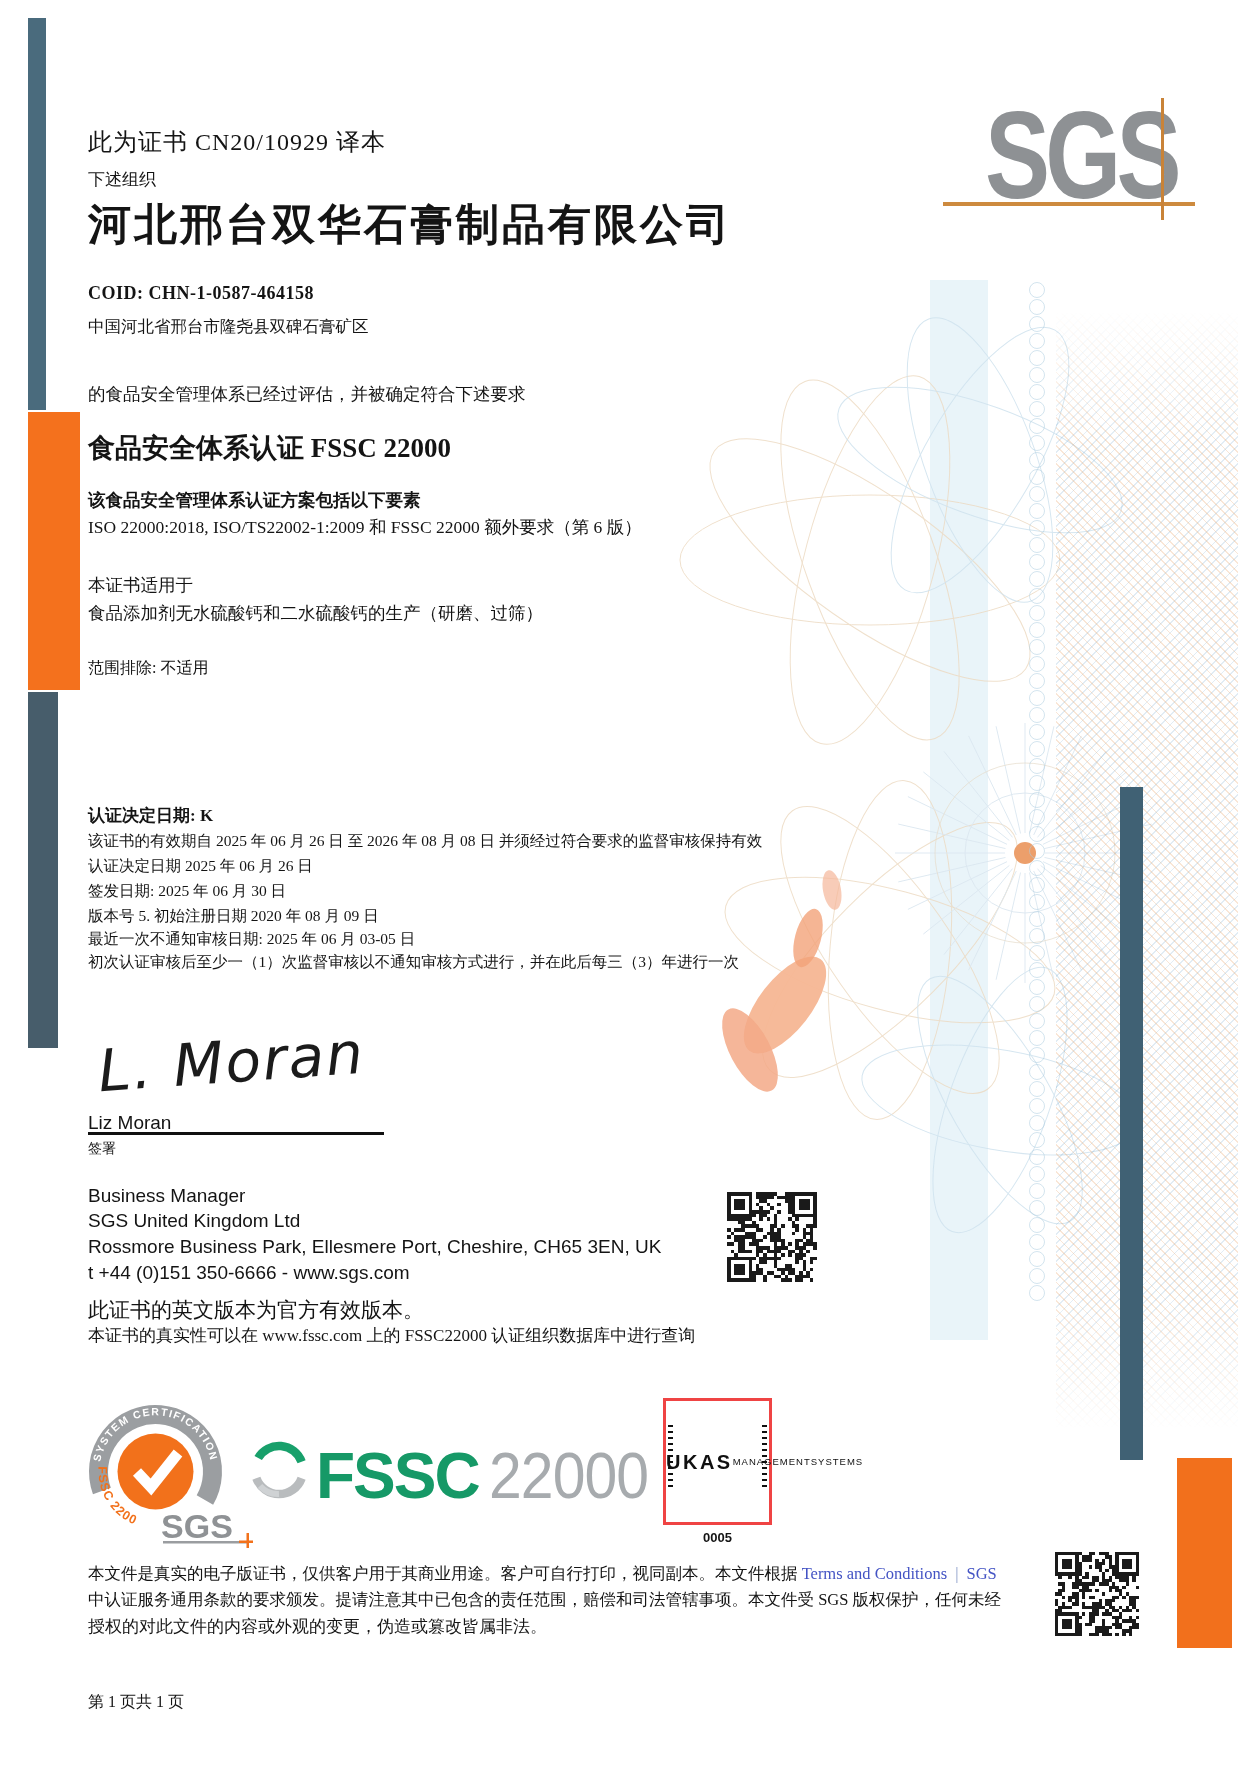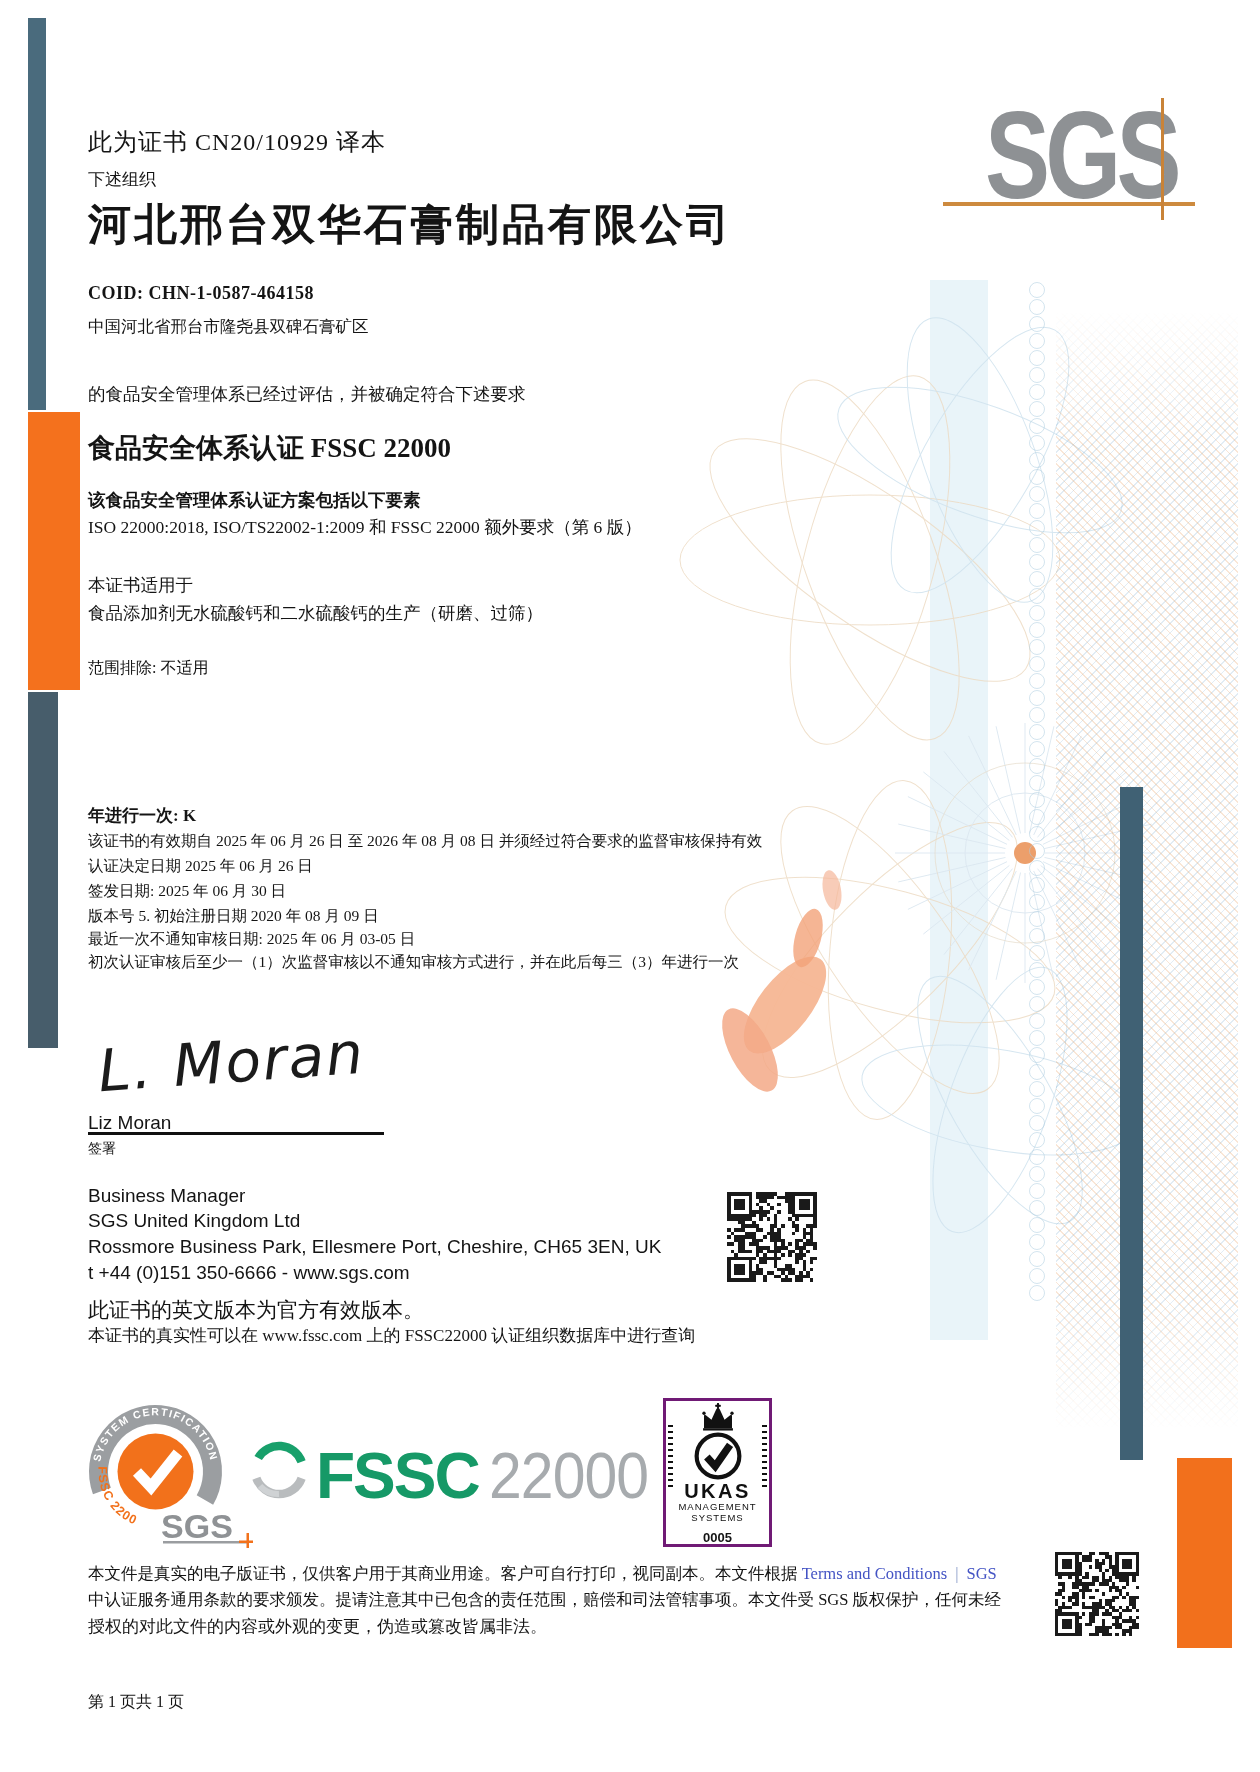--- a/index.html
+++ b/index.html
@@ -21,22 +21,22 @@
         mask-image:linear-gradient(to bottom,transparent,#000 12%,#000 88%,transparent);}
   
   .sgs-word{position:absolute;left:985px;top:92px;font-family:"Liberation Sans","DejaVu Sans",sans-serif;
         font-weight:bold;font-size:125px;line-height:1;letter-spacing:-6px;color:#8e9194;
         transform:scaleX(.78);transform-origin:left top;z-index:3;}
   
   .script{position:absolute;left:98px;top:1028px;font-family:"DejaVu Sans",sans-serif;
         font-style:italic;font-size:58px;color:#1b1b1b;transform:rotate(-4deg);letter-spacing:2px;z-index:3;}
   .sigline{position:absolute;left:88px;top:1132px;width:296px;height:3px;background:#101010;z-index:3;}
   
-  .ukas-box{position:absolute;left:663px;top:1398px;width:109px;height:149px;border:3px solid #701a75;
-        box-sizing:border-box;display:flex;flex-direction:column;align-items:center;z-index:3;background:#fff;}
+  .ukas-box{position:absolute;left:663px;top:1398px;width:109px;height:127px;border:3px solid #ef4444;
+        box-sizing:border-box;display:flex;flex-direction:row;align-items:center;z-index:3;background:#fff;}
   .ukas-tick{position:absolute;top:24px;width:5px;height:64px;
         background:repeating-linear-gradient(to bottom,#101010 0 2px,transparent 2px 6px);}
   .ukas-name{font-family:"Liberation Sans",sans-serif;font-weight:bold;font-size:20px;line-height:20px;letter-spacing:2.5px;color:#101010;}
   .ukas-sub{font-family:"Liberation Sans",sans-serif;font-size:9.5px;line-height:11px;letter-spacing:1px;color:#101010;}
   .ukas-num{position:absolute;left:663px;top:1530px;width:109px;text-align:center;
         font-family:"Liberation Sans",sans-serif;font-weight:bold;font-size:13px;z-index:3;}
   
   .fssc-row{position:absolute;left:316px;top:1444px;display:flex;align-items:baseline;z-index:3;
         font-family:"Liberation Sans","DejaVu Sans",sans-serif;line-height:1;}
   .fssc-word{font-weight:bold;font-size:64px;letter-spacing:-2px;color:#169967;}
@@ -192,21 +192,21 @@
   <div class="txt" style="top:316px;font-size:16.5px;">中国河北省邢台市隆尧县双碑石膏矿区</div>
 
   <div class="txt" style="top:382px;font-size:17.5px;">的食品安全管理体系已经过评估，并被确定符合下述要求</div>
   <div class="txt bold" style="top:430px;font-size:27px;">食品安全体系认证 FSSC 22000</div>
   <div class="txt" style="top:488px;font-size:17.5px;font-weight:bold;">该食品安全管理体系认证方案包括以下要素</div>
   <div class="txt" style="top:515px;font-size:17.5px;">ISO 22000:2018, ISO/TS22002-1:2009 和 FSSC 22000 额外要求（第 6 版）</div>
   <div class="txt" style="top:573px;font-size:17.5px;">本证书适用于</div>
   <div class="txt" style="top:601px;font-size:17.5px;">食品添加剂无水硫酸钙和二水硫酸钙的生产（研磨、过筛）</div>
   <div class="txt" style="top:658px;font-size:16px;">范围排除: 不适用</div>
 
-  <div class="txt bold" style="top:804px;font-size:17px;">年进行一次: K</div>
+  <div class="txt bold" style="top:804px;font-size:17px;">认证决定日期: K</div>
   <div class="txt" style="top:831px;font-size:15.5px;">该证书的有效期自 2025 年 06 月 26 日 至 2026 年 08 月 08 日 并须经过符合要求的监督审核保持有效</div>
   <div class="txt" style="top:856px;font-size:15.5px;">认证决定日期 2025 年 06 月 26 日</div>
   <div class="txt" style="top:881px;font-size:15.5px;">签发日期: 2025 年 06 月 30 日</div>
   <div class="txt" style="top:906px;font-size:15.5px;">版本号 5. 初始注册日期 2020 年 08 月 09 日</div>
   <div class="txt" style="top:929px;font-size:15.5px;">最近一次不通知审核日期: 2025 年 06 月 03-05 日</div>
   <div class="txt" style="top:952px;font-size:15.5px;">初次认证审核后至少一（1）次监督审核以不通知审核方式进行，并在此后每三（3）年进行一次</div>
 
   <div class="script">L. Moran</div>
   <div class="sigline"></div>
   <div class="txt" style="top:1140px;font-size:14px;">签署</div>

